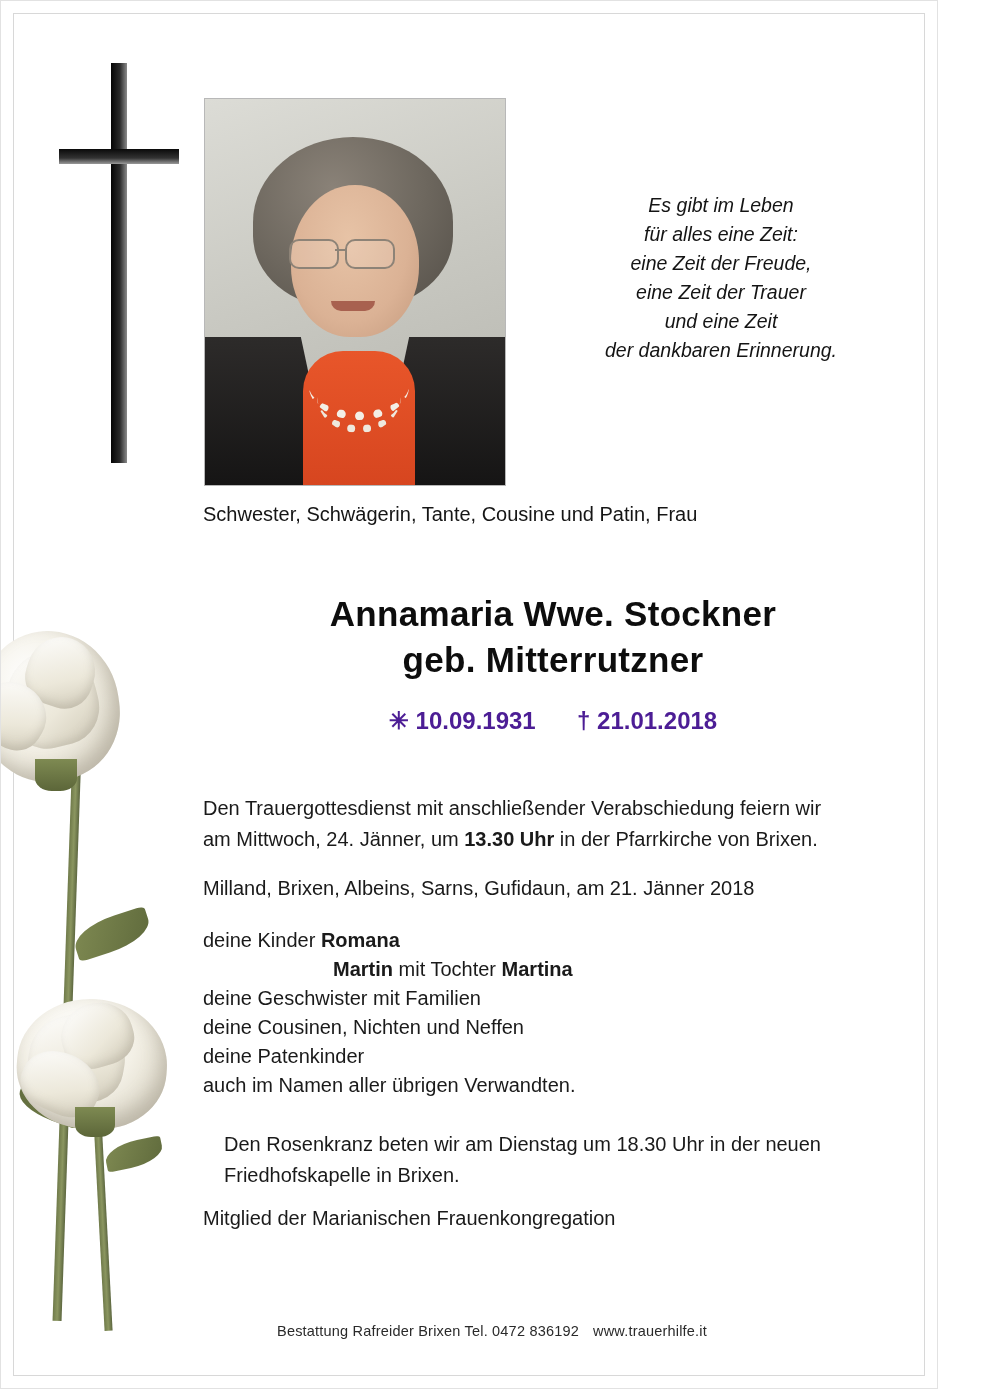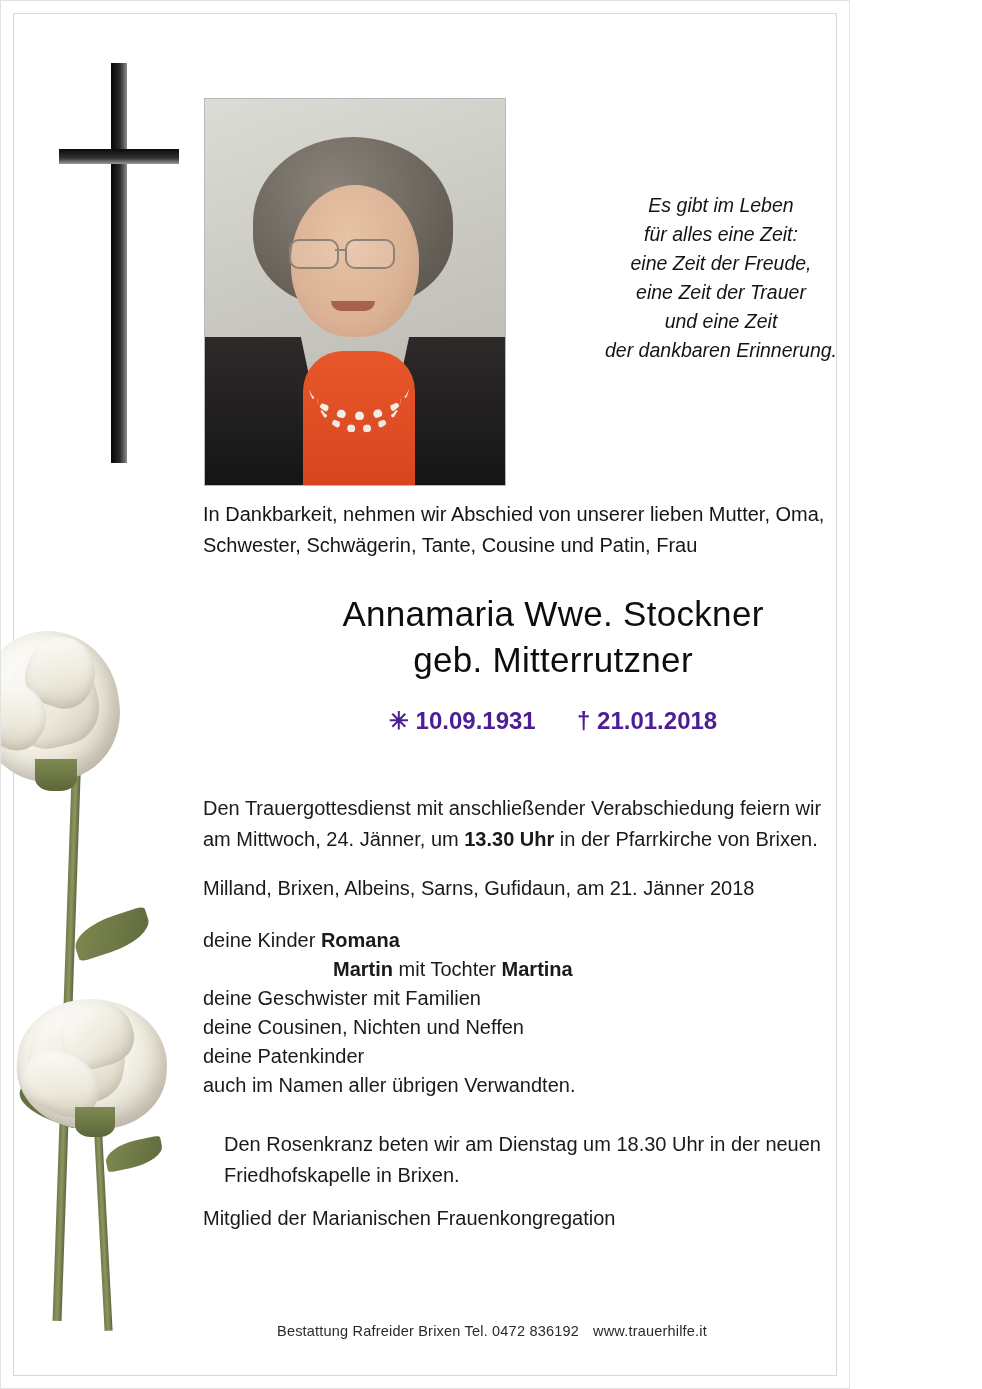--- a/index.html
+++ b/index.html
@@ -9,21 +9,21 @@
   }
   body {
     width: 982px;
     height: 1389px;
     font-family: "Liberation Sans", sans-serif;
     color: #1a1a1a;
     overflow: hidden;
   }
   .card {
     position: relative;
-    width: 850px;
+    width: 938px;
     height: 1389px;
     background: #ffffff;
     box-sizing: border-box;
     border: 1px solid #e2e2e2;
     overflow: hidden;
   }
   .card::before {
     content: "";
     position: absolute;
     left: 12px; top: 12px; right: 12px; bottom: 12px;
@@ -175,21 +175,21 @@
     line-height: 31px;
     color: #151515;
   }
   .name {
     position: absolute;
     left: 202px;
     top: 590px;
     width: 700px;
     text-align: center;
     font-size: 35px;
-    font-weight: normal;
+    font-weight: bold;
     line-height: 46px;
     letter-spacing: 0.3px;
     color: #0d0d0d;
   }
   .dates {
     position: absolute;
     left: 202px;
     top: 706px;
     width: 700px;
     text-align: center;
@@ -332,21 +332,20 @@
   <div class="poem">
     <div>Es gibt im Leben</div>
     <div>für alles eine Zeit:</div>
     <div>eine Zeit der Freude,</div>
     <div>eine Zeit der Trauer</div>
     <div>und eine Zeit</div>
     <div>der dankbaren Erinnerung.</div>
   </div>
 
   <div class="intro">
-    <div>In Dankbarkeit, nehmen wir Abschied von unserer lieben Mutter, Oma,</div>
     <div>Schwester, Schwägerin, Tante, Cousine und Patin, Frau</div>
   </div>
 
   <div class="name">
     <div>Annamaria Wwe. Stockner</div>
     <div>geb. Mitterrutzner</div>
   </div>
 
   <div class="dates">
     <span>✳ 10.09.1931</span>

